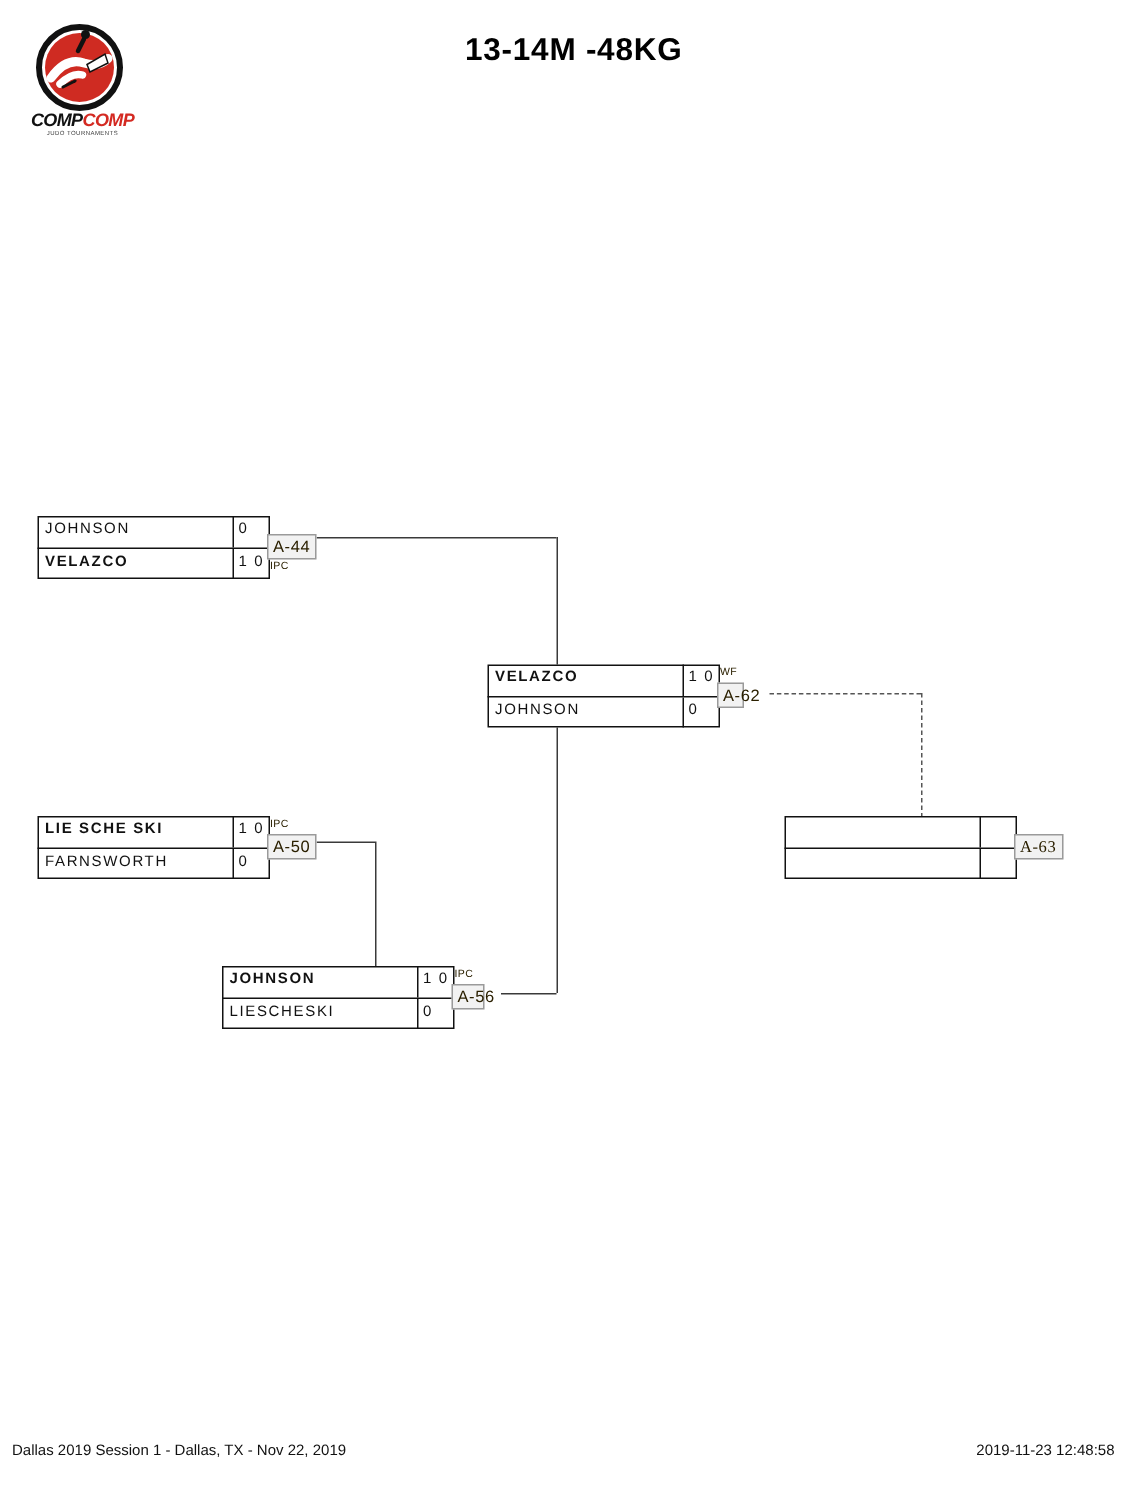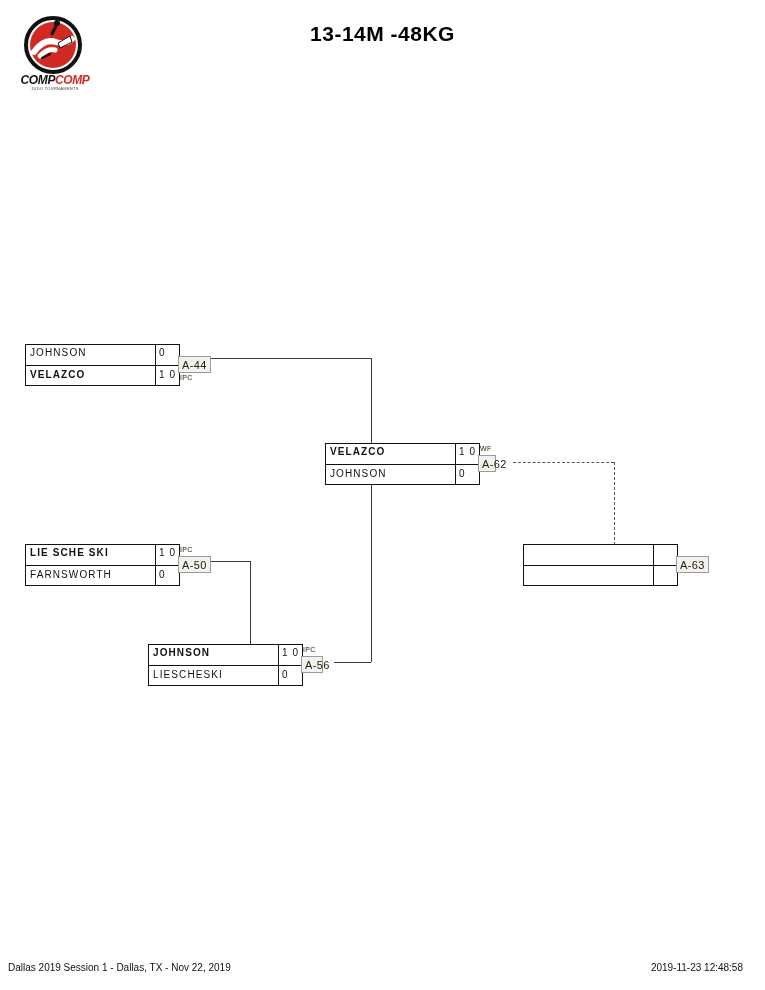--- a/index.html
+++ b/index.html
@@ -267,18 +267,18 @@
 <div class="match" style="left:523px; top:544px; width:195px; height:42px;">
   <div class="match-box" style="width:155px; height:42px;"></div>
   <div class="slot" style="top:0px; width:155px;">
     <span class="name"></span>
     <span class="score" style="left:130px; width:25px;"></span>
   </div>
   <div class="slot bottom" style="top:21px; width:155px;">
     <span class="name"></span>
     <span class="score" style="left:130px; width:25px;"></span>
   </div>
-  <div class="code-box" style="left:153px; top:12px; width:33px;">A-63</div>
+  <div class="code-box" style="left:153px; top:12px; width:33px;font-family:Liberation Serif, serif;">A-63</div>
   <div class="result-tag" style="left:155px; top:2px;"></div>
 </div>
 
 <div id="footer-left">Dallas 2019 Session 1 - Dallas, TX - Nov 22, 2019</div>
 <div id="footer-right">2019-11-23 12:48:58</div>
 
 </body></html>

